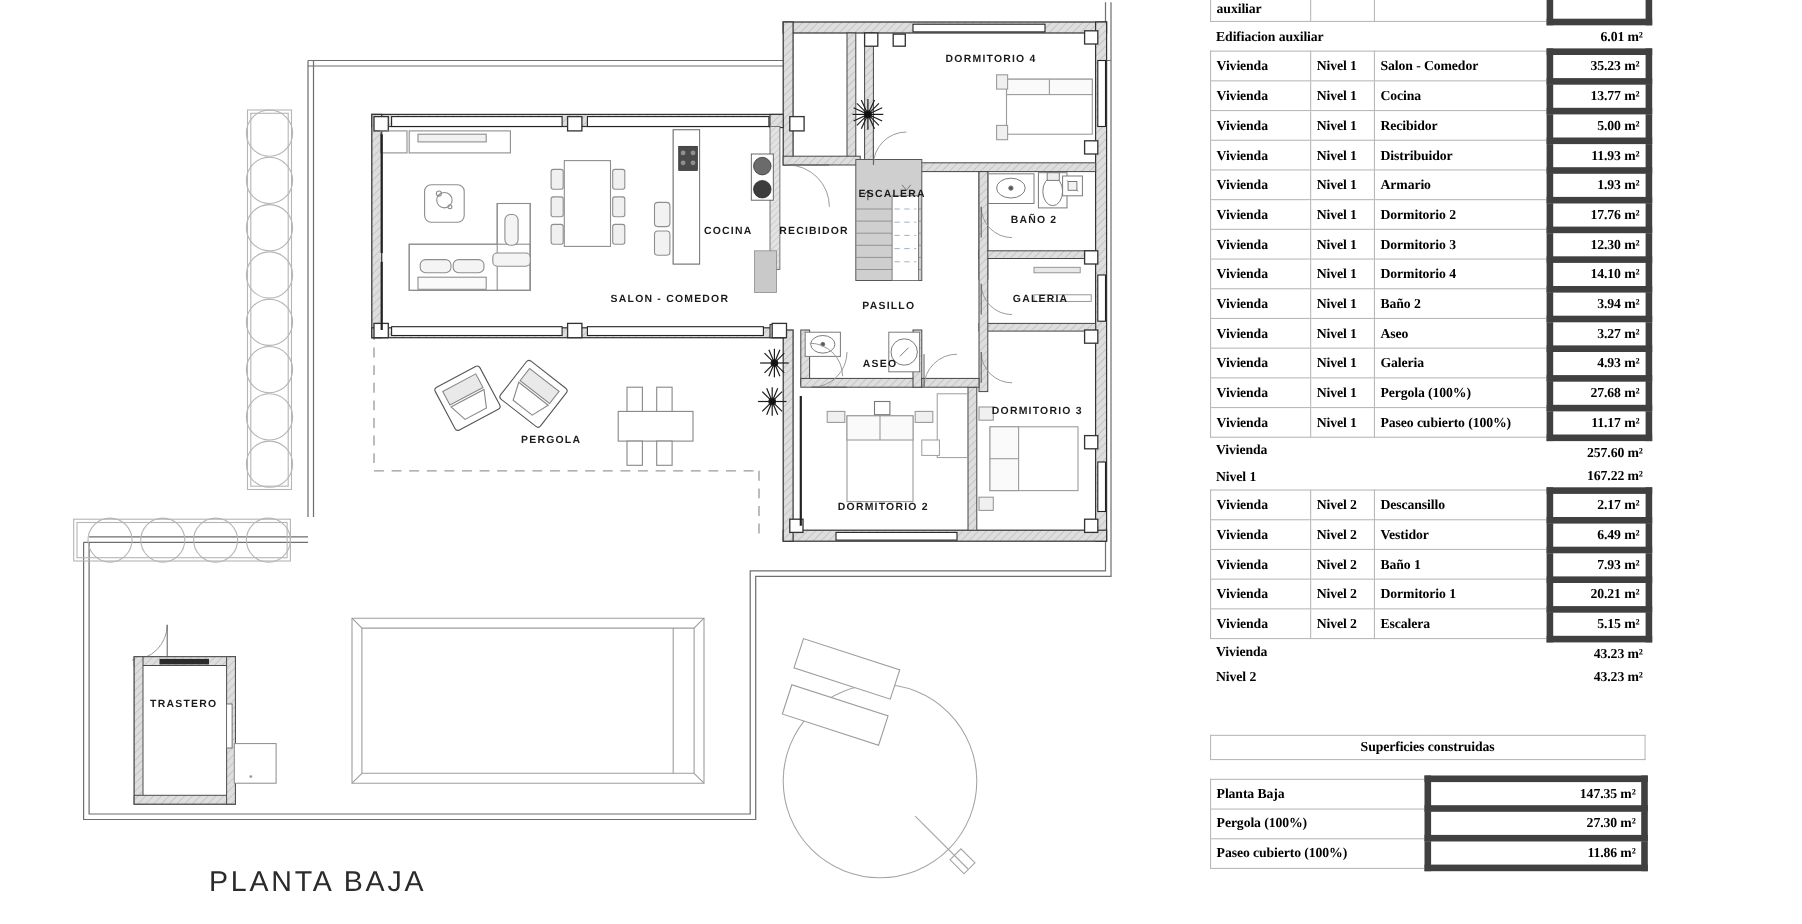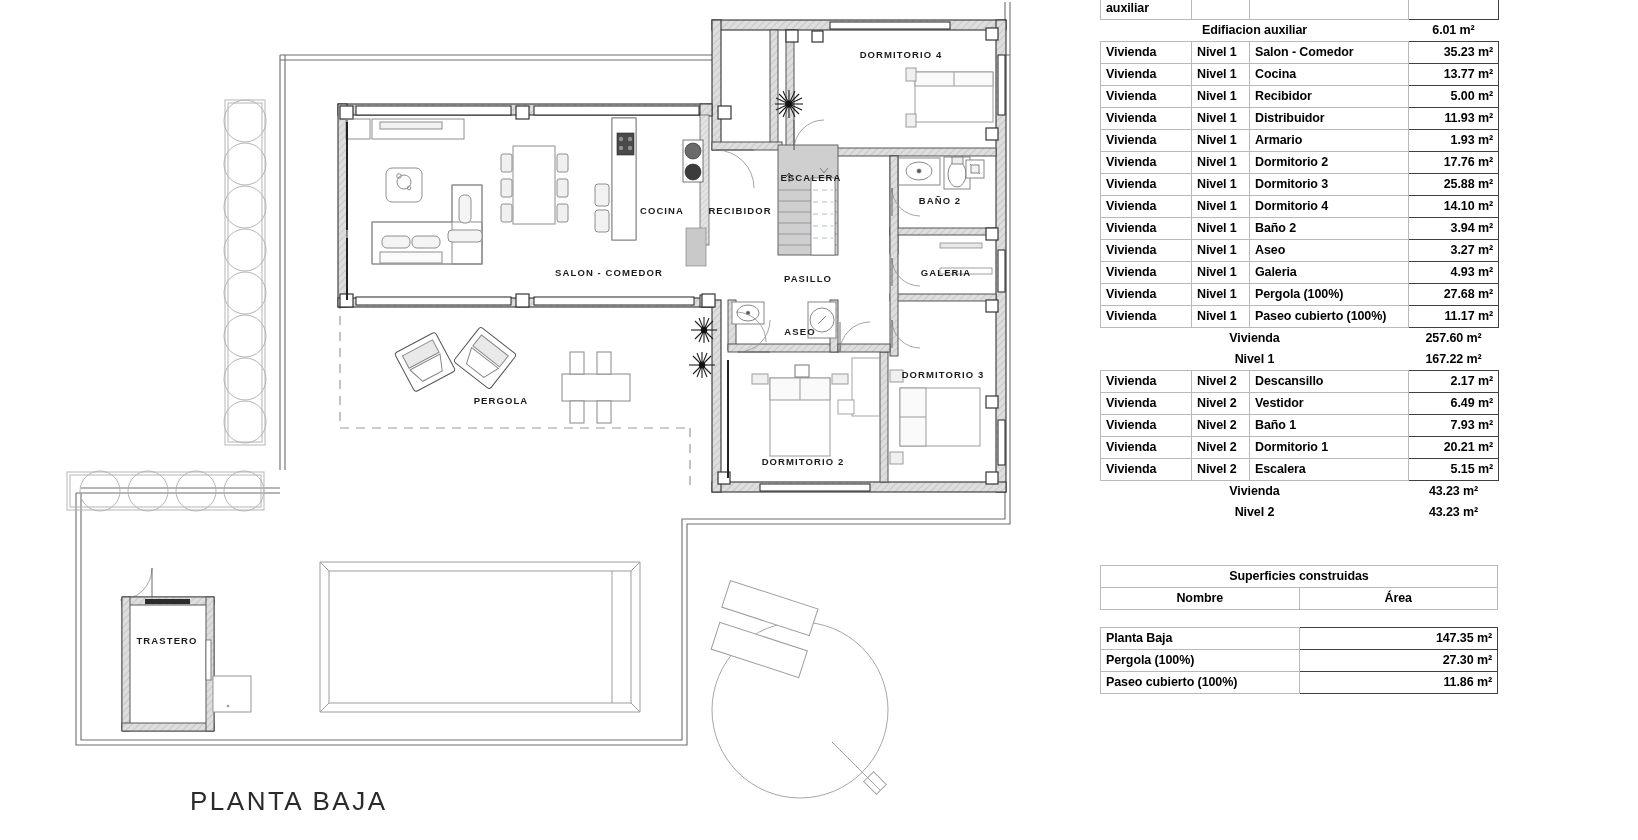--- a/index.html
+++ b/index.html
@@ -26,36 +26,36 @@
     font-weight:400;
     color:#2b2b2b;
     letter-spacing:2.5px;
     font-size:26px;
     white-space:nowrap;
   }
 
   
   #tables{position:absolute;left:1100px;top:0;width:404px;}
   table.sheet{border-collapse:collapse;width:398px;table-layout:fixed;
-    font-family:Liberation Sans, sans-serif;padding-left:47px;}
+    font-family:Liberation Serif, serif;padding-left:47px;}
   table.sheet td{
     font-size:12.5px;
     font-weight:bold;
     color:#000;
     padding:2px 5px 3px 5px;
     height:18px;
     line-height:16px;
     letter-spacing:-0.1px;
     box-sizing:border-box;
   }
   .bx{border:1px solid #b9b9b9;}
-  .bxr{border:1px solid #404040;text-align:right;}
+  .bxr{border:6px solid #404040;text-align:right;}
   .nob{border:none;}
   .nob-r{border:none;text-align:right;}
-  .sumrow td{border:none;text-align:center;}
+  .sumrow td{border:none;}
   .num{text-align:right;white-space:nowrap;}
   .c1{width:91px;}
   .c2{width:58px;}
   .c3{width:159px;}
   .c4{width:90px;}
 
   .tbl2{margin-top:42px;}
   .hdr-title{text-align:center;font-size:14px;padding-top:4px;padding-bottom:5px;height:25px;margin-top:36px;}
   .hdr-sub{text-align:center;font-size:12.5px;}
   .gap td{border:none;height:14px;padding:0;}
@@ -497,21 +497,21 @@
           <tr>
             <td class="bx c1">Vivienda</td>
             <td class="bx c2">Nivel 1</td>
             <td class="bx c3">Dormitorio 2</td>
             <td class="bxr c4 num">17.76 m²</td>
           </tr>
           <tr>
             <td class="bx c1">Vivienda</td>
             <td class="bx c2">Nivel 1</td>
             <td class="bx c3">Dormitorio 3</td>
-            <td class="bxr c4 num">25.88 m²</td>
+            <td class="bxr c4 num">12.30 m²</td>
           </tr>
           <tr>
             <td class="bx c1">Vivienda</td>
             <td class="bx c2">Nivel 1</td>
             <td class="bx c3">Dormitorio 4</td>
             <td class="bxr c4 num">14.10 m²</td>
           </tr>
           <tr>
             <td class="bx c1">Vivienda</td>
             <td class="bx c2">Nivel 1</td>
@@ -589,24 +589,20 @@
             <td class="nob-r c4 num">43.23 m²</td>
           </tr>
         </tbody>
     </table>
 
     <table class="sheet tbl2">
       <tbody id="built-body">
           <tr>
             <td class="bx hdr-title" colspan="2">Superficies construidas</td>
           </tr>
-          <tr>
-            <td class="bx hdr-sub cA">Nombre</td>
-            <td class="bx hdr-sub cB">Área</td>
-          </tr>
           <tr class="gap">
             <td colspan="2"></td>
           </tr>
           <tr>
             <td class="bx cA">Planta Baja</td>
             <td class="bxr cB num">147.35 m²</td>
           </tr>
           <tr>
             <td class="bx cA">Pergola (100%)</td>
             <td class="bxr cB num">27.30 m²</td>

